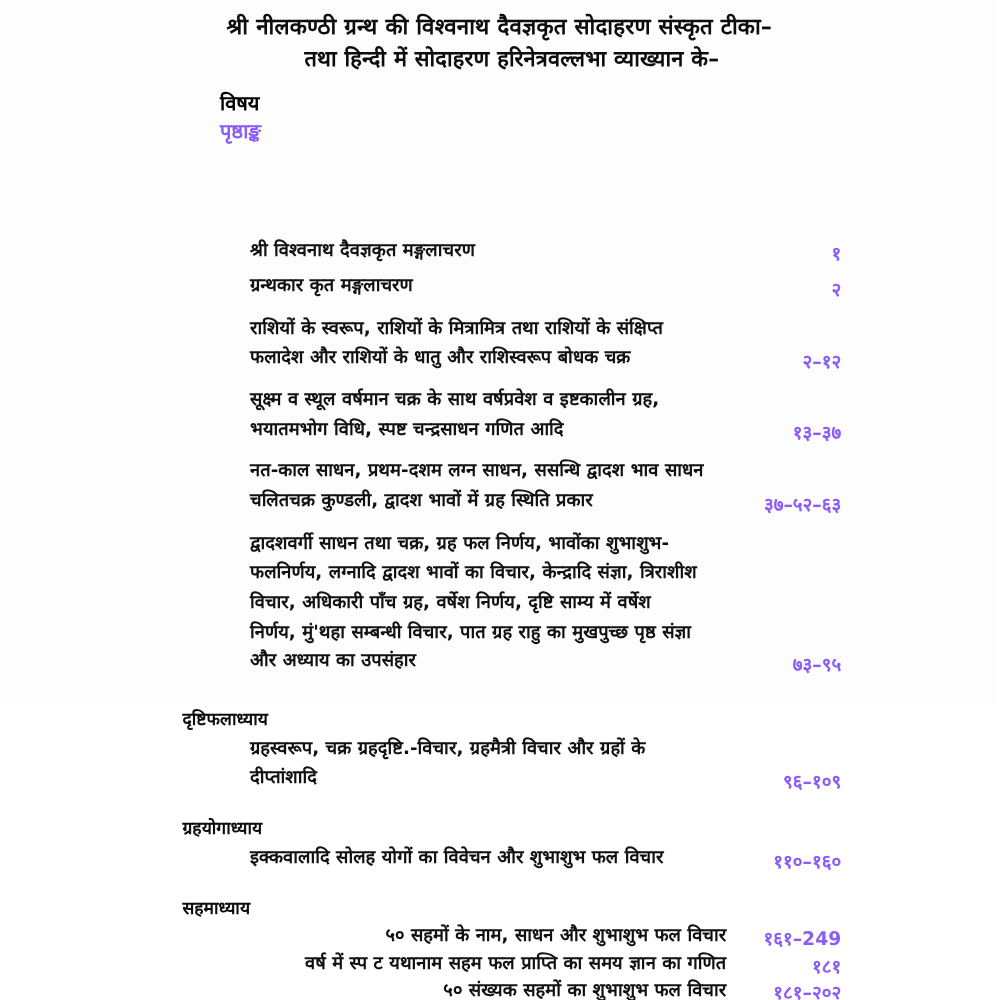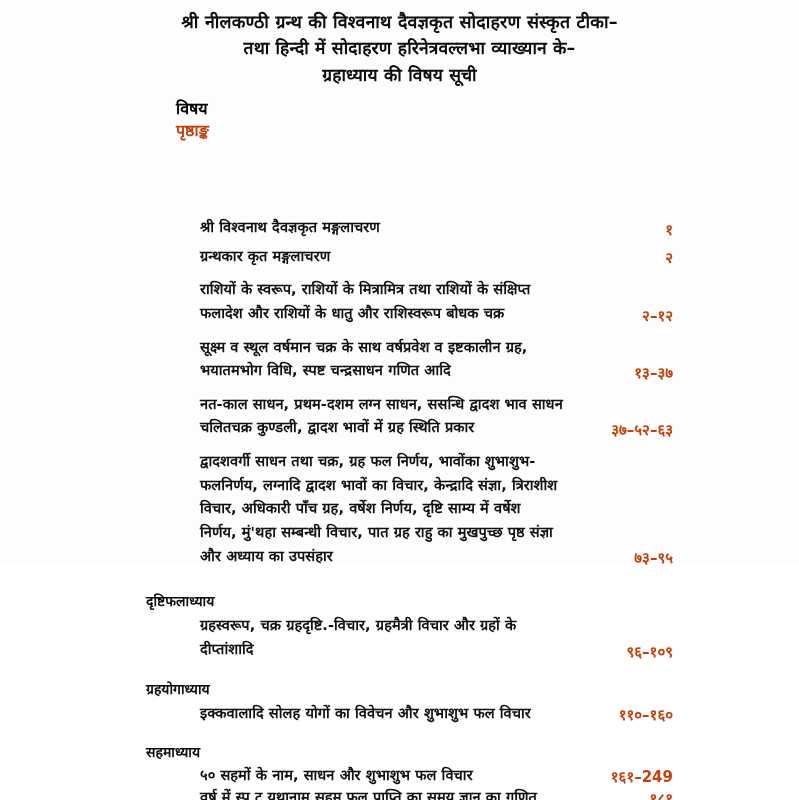--- a/index.html
+++ b/index.html
@@ -54,21 +54,21 @@
   }
   .col-subject {
     flex: 1 1 auto;
     min-width: 0;
   }
   .col-page {
     flex: 0 0 92px;
     text-align: right;
     font-size: 15px;
     font-weight: 700;
-    color: #c2410c;
+    color: #8b5cf6;
     white-space: nowrap;
   }
   .header-row {
     font-weight: 700;
     font-size: 16px;
     margin-bottom: 4px;
     padding-left: 36px;
     flex-direction: column;
   }
   .header-row .col-subject {
@@ -106,32 +106,31 @@
     font-weight: 700;
     color: #0d0d0d;
     padding-left: 6px;
     margin-top: 18px;
     margin-bottom: 3px;
     white-space: nowrap;
   }
   .section-heading.first { margin-top: 24px; }
 
   
-  .entry.compact .entry-lines { line-height: 1.5; }
+  .entry.compact .entry-lines { line-height: 1.5; text-align: right; }
   .entry.compact { margin-bottom: 0; }
 </style>
 </head>
 <body>
 
 <div class="page">
 
   <div class="title-block">
     <div class="title-line l1">श्री नीलकण्ठी ग्रन्थ की विश्वनाथ दैवज्ञकृत सोदाहरण संस्कृत टीका–</div>
     <div class="title-line l2">तथा हिन्दी में सोदाहरण हरिनेत्रवल्लभा व्याख्यान के–</div>
-    <div class="title-line l3">ग्रहाध्याय की विषय सूची</div>
   </div>
 
   <div class="toc">
 
     <div class="row header-row">
       <div class="col-subject">विषय</div>
       <div class="col-page">पृष्ठाङ्क</div>
     </div>
 
     <div class="entry tight">

